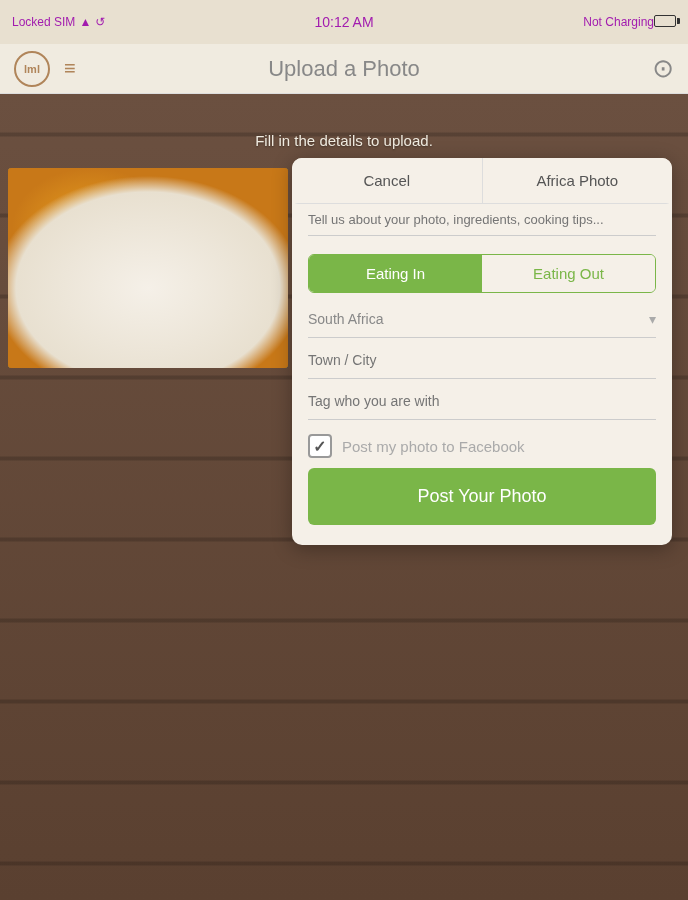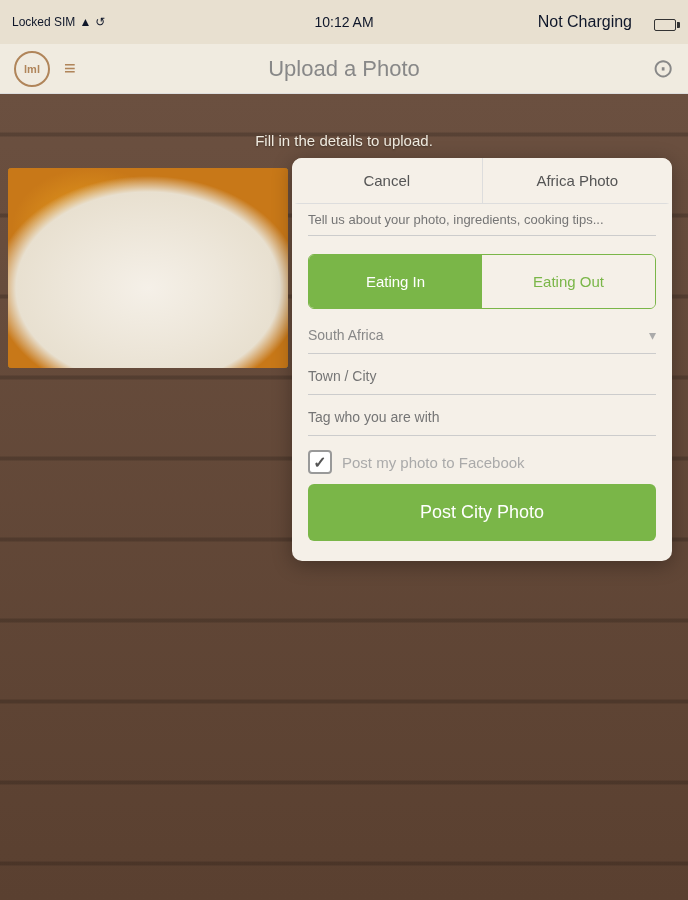--- a/index.html
+++ b/index.html
@@ -14,42 +14,42 @@
 
     
     .status-bar {
       height: 44px;
       background: #e8e0d0;
       display: flex;
       align-items: center;
       justify-content: space-between;
       padding: 0 12px;
       font-size: 13px;
-      color: #0f172a;
+      color: #a21caf;
       position: relative;
       z-index: 10;
     }
     .status-left {
       display: flex;
       align-items: center;
       gap: 4px;
       font-size: 12px;
     }
     .status-center {
       position: absolute;
       left: 50%;
       transform: translateX(-50%);
       font-size: 14px;
       font-weight: 500;
     }
     .status-right {
       display: flex;
-      align-items: flex-end;
-      gap: 22px;
-      font-size: 16px;
+      align-items: flex-start;
+      gap: 0;
+      font-size: 12px;
     }
     .battery-icon {
       width: 22px;
       height: 12px;
       border: 1.5px solid #333;
       border-radius: 2px;
       position: relative;
       display: inline-block;
     }
     .battery-icon::after {
@@ -258,21 +258,21 @@
     
     .toggle-group {
       display: flex;
       border-radius: 6px;
       overflow: hidden;
       margin: 8px 0;
       border: 1px solid #7ab648;
     }
     .toggle-btn {
       flex: 1;
-      padding: 18px 0;
+      padding: 10px 0;
       border: none;
       cursor: pointer;
       font-size: 15px;
       text-align: center;
     }
     .toggle-btn.active {
       background: #7ab648;
       color: #fff;
     }
     .toggle-btn.inactive {
@@ -430,14 +430,14 @@
     
     <div class="checkbox-row">
       <div class="checkbox-box">
         <span class="checkbox-check">✓</span>
       </div>
       <span class="checkbox-label">Post my photo to Facebook</span>
     </div>
   </div>
 
   
-  <button class="post-btn">Post City Photo</button>
+  <button class="post-btn">Post Your Photo</button>
 </div>
 
 </body></html>

